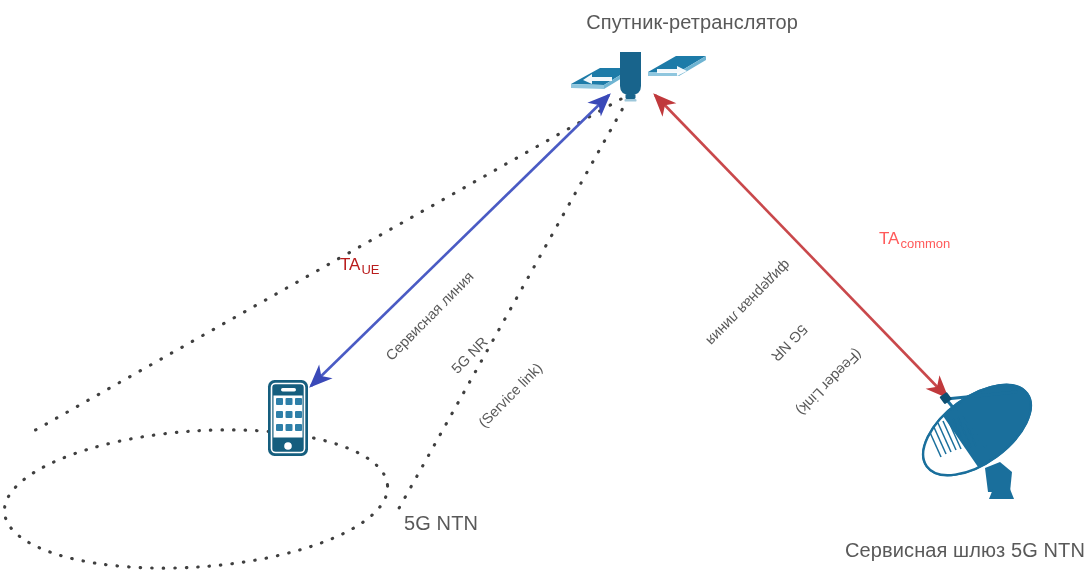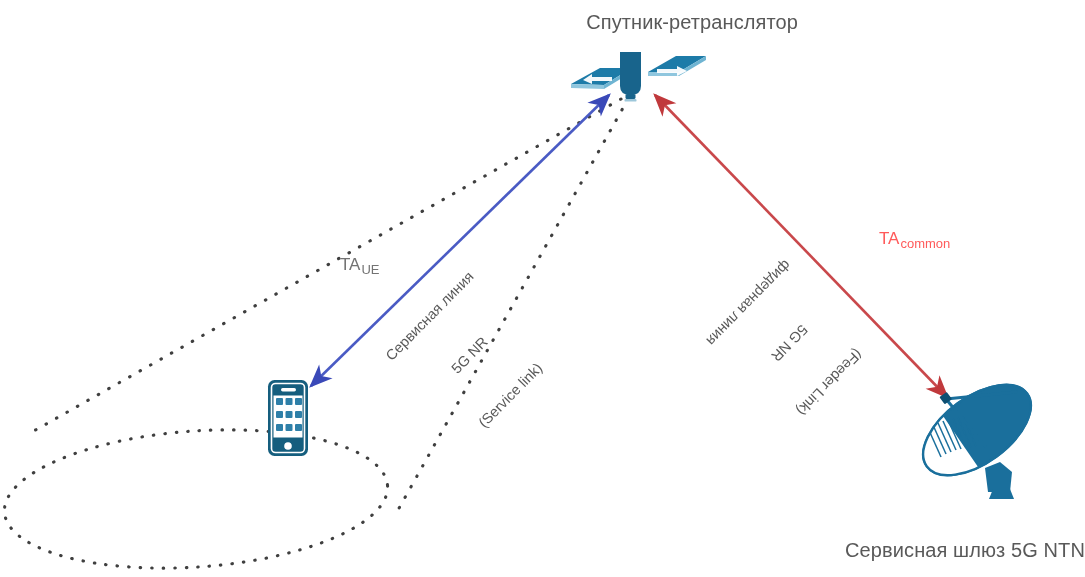--- a/index.html
+++ b/index.html
@@ -46,21 +46,21 @@
     position: absolute;
     font-size: 17px;
     white-space: nowrap;
     font-weight: 400;
   }
   .ta-label .sub {
     font-size: 13px;
     vertical-align: -0.32em;
     padding-left: 1px;
   }
-  #ta-ue   { color: #737373; }
+  #ta-ue   { color: #b91c1c; }
   #ta-common { color: #ff5a5a; }
 </style>
 </head>
 <body>
 
 <div id="canvas">
 
   <svg id="svg-layer" viewBox="0 0 1085 577">
     <defs>
       <marker id="arrow-blue-end" markerWidth="11" markerHeight="11" refX="8.5" refY="4" orient="auto" markerUnits="strokeWidth">
@@ -175,20 +175,21 @@
         <line x1="946" y1="399" x2="985" y2="446"></line>
         <line x1="946" y1="399" x2="1016" y2="392"></line>
       </g>
       <rect x="941" y="394" width="9" height="9" rx="1" fill="#0d4f72" transform="rotate(-36 945 398)"></rect>
     </g>
   </svg>
 
   <div class="label" id="label-satellite" style="left:478px; top:10px; width:320px;">Спутник-ретранслятор</div>
 
   <div class="label" id="label-ue" style="left:118px; top:460px; width:360px;">
+    <div>5G NTN</div>
     
     
   </div>
 
   <div class="label" id="label-gateway" style="left:825px; top:487px; width:260px;">
     <div>Сервисная шлюз 5G NTN</div>
     
   </div>
 
   <div class="rot-label" id="label-service-link" style="left:375px; top:252px; width:190px; transform:rotate(-45.5deg); transform-origin:50% 50%;">

